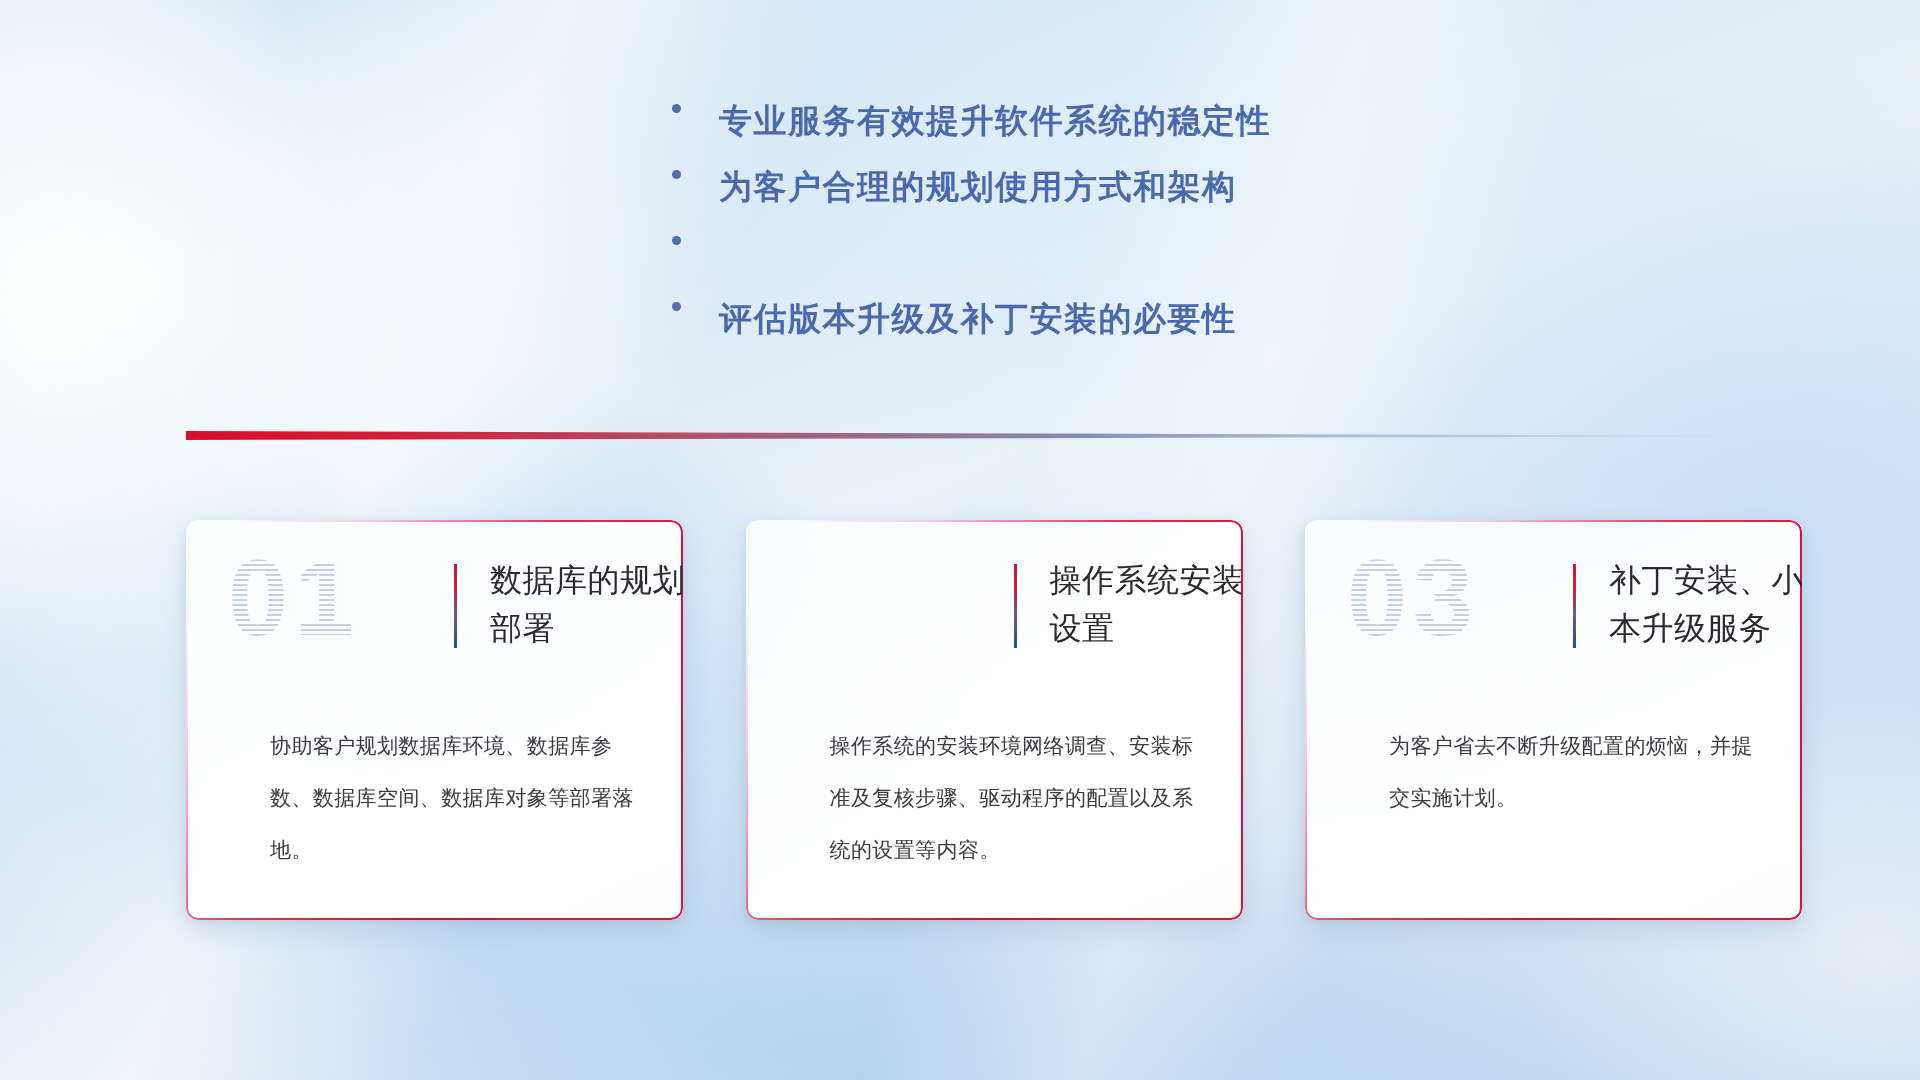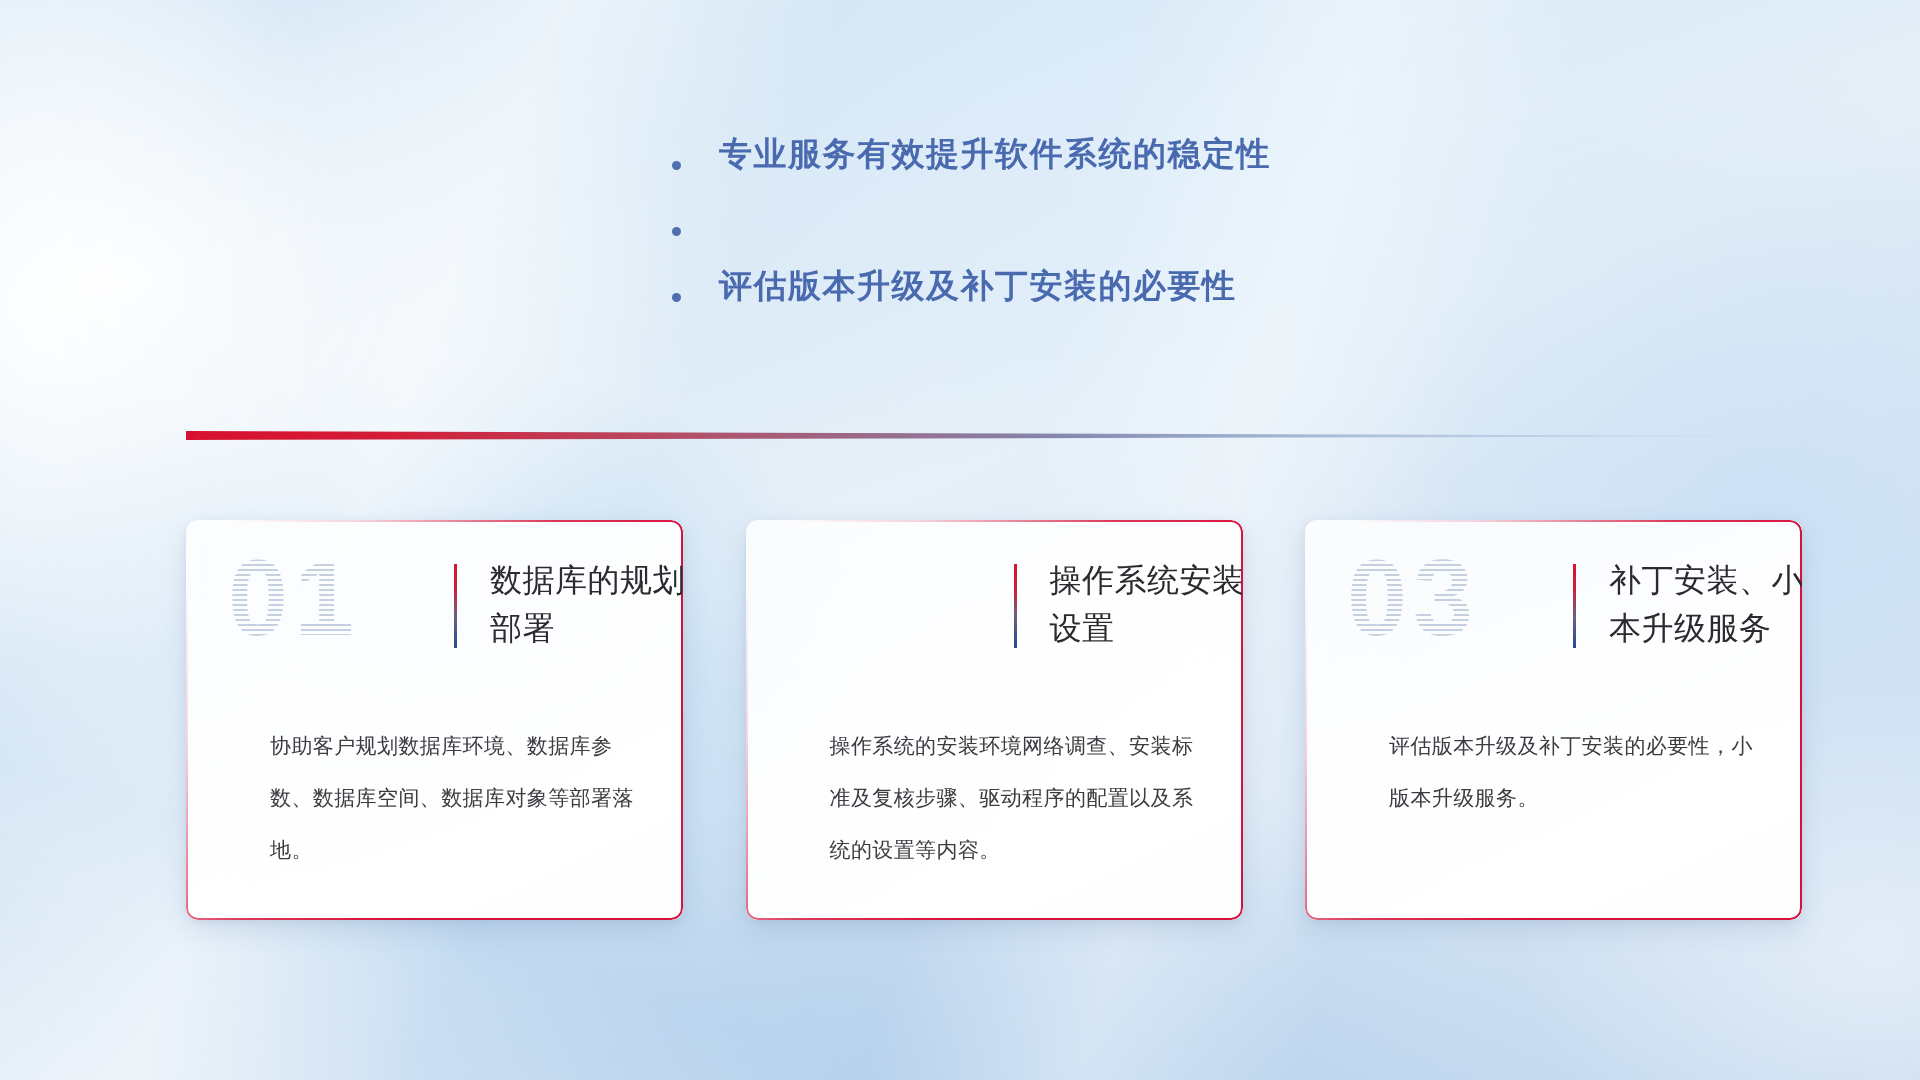--- a/index.html
+++ b/index.html
@@ -42,21 +42,21 @@
   }
 
   
   .bullets{
     position:absolute;
     left:672px; top:104px;
     z-index:5;
   }
   .bullet-row{
     display:flex;
-    align-items:flex-end;
+    align-items:flex-start;
     height:66px;
   }
   .bullet-dot{
     width:9px; height:9px;
     border-radius:50%;
     background:#4f6fae;
     margin-right:38px;
     flex:0 0 auto;
   }
   .bullet-text{
@@ -169,20 +169,24 @@
 
 <div id="stage">
 
   <div class="bullets">
 
     <div class="bullet-row">
       <span class="bullet-dot"></span>
       <span class="bullet-text">专业服务有效提升软件系统的稳定性</span>
     </div>
 
+    <div class="bullet-row">
+      <span class="bullet-dot"></span>
+      <span class="bullet-text">为客户合理的规划使用方式和架构</span>
+    </div>
 
     <div class="bullet-row">
       <span class="bullet-dot"></span>
     </div>
 
     <div class="bullet-row">
       <span class="bullet-dot"></span>
       <span class="bullet-text">评估版本升级及补丁安装的必要性</span>
     </div>
 
@@ -241,19 +245,19 @@
     </div>
 
     <div class="card">
       <div class="card-stroke"></div>
       <div class="card-inner">
         <div class="card-head">
           <div class="ghost-num">03</div>
           <div class="head-rule"></div>
           <div class="card-title">补丁安装、小版本升级服务</div>
         </div>
-        <div class="card-body">评估版本升级及补丁安装的必要性，小版本升级服务。</div>
+        <div class="card-body">为客户省去不断升级配置的烦恼，并提交实施计划。</div>
       </div>
     </div>
 
   </div>
 
 </div>
 
 </body></html>

